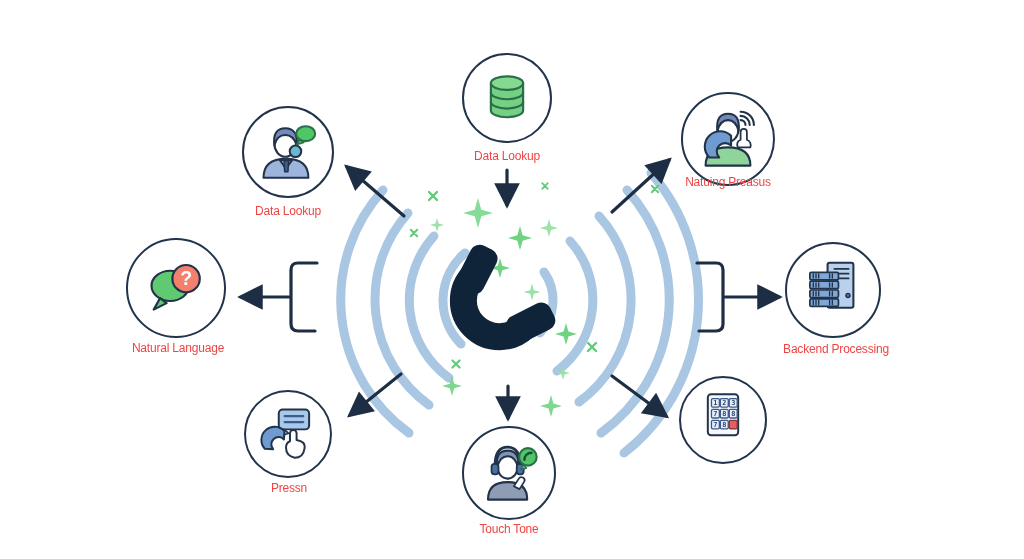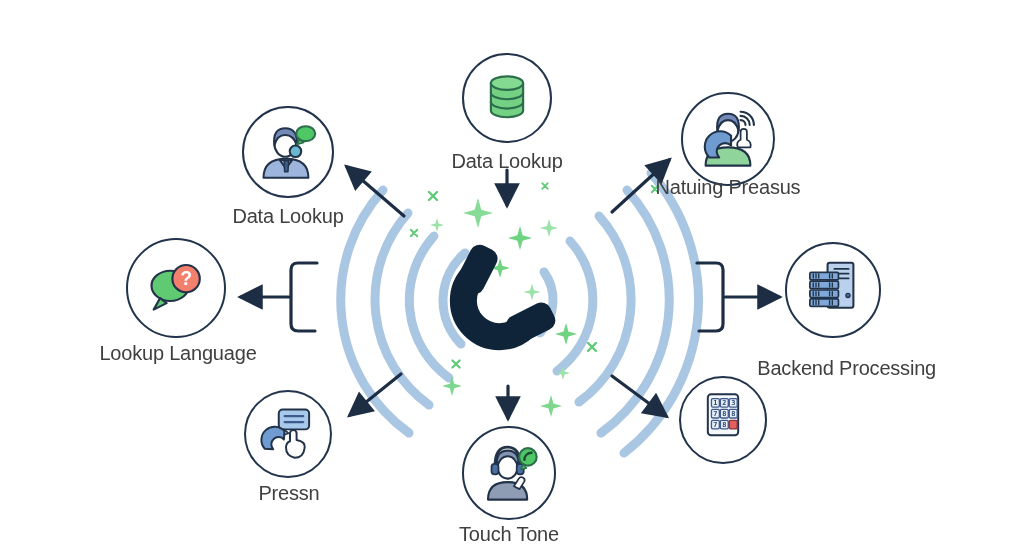--- a/index.html
+++ b/index.html
@@ -7,21 +7,21 @@
     position:relative;width:1024px;height:559px;background:#ffffff;overflow:hidden;
     font-family:"Liberation Sans", sans-serif;
   }
   .bg-svg{position:absolute;left:0;top:0;}
   .node-circle{
     position:absolute;box-sizing:border-box;background:#ffffff;
     border:2.5px solid #22344c;border-radius:50%;
     display:flex;align-items:center;justify-content:center;
   }
   .node-label{
-    position:absolute;text-align:center;color:#404040;font-size:20px;
+    position:absolute;text-align:center;color:#ef4444;font-size:12px;
     letter-spacing:-0.2px;line-height:1.25;font-weight:500;
   }
 </style>
 </head>
 <body>
 
 <div class="canvas">
 
   <svg class="bg-svg" width="1024" height="559" viewBox="0 0 1024 559">
     <defs>
@@ -120,21 +120,21 @@
     <svg viewBox="0 0 100 100" width="72" height="72">
       <g stroke="#223349" stroke-width="3" stroke-linejoin="round">
         <ellipse cx="42" cy="47" rx="26" ry="21" fill="#5fca72"></ellipse>
         <path d="M28,64 L19,80 L37,71 Z" fill="#5fca72"></path>
         <circle cx="64" cy="37" r="19" fill="#f37f6d"></circle>
         <text x="64" y="46" text-anchor="middle" font-size="27" font-weight="bold" fill="#ffffff" stroke="none">?</text>
       </g>
     </svg>
   </div>
   <div class="node-label" style="left:78px;top:341px;width:200px;">
-    <div>Lookup Language</div>
+    <div>Natural Language</div>
   </div>
 
   <div class="node-circle" style="left:244px;top:390px;width:88px;height:88px;">
     <svg viewBox="0 0 100 100" width="66" height="66">
       <g stroke="#223349" stroke-width="3" stroke-linejoin="round" stroke-linecap="round">
         <rect x="36" y="13" width="46" height="30" rx="6" fill="#a9c9ec"></rect>
         <line x1="45" y1="23" x2="73" y2="23" stroke="#3c5a8c" stroke-width="3.5"></line>
         <line x1="45" y1="32" x2="73" y2="32" stroke="#3c5a8c" stroke-width="3.5"></line>
         <path d="M44,43 l-5,10 l12,-4 z" fill="#a9c9ec" stroke-width="2.5"></path>
         <g transform="translate(27,56) rotate(-42)">
@@ -207,21 +207,21 @@
         </g>
         <g stroke-width="2">
           <path d="M21,26.5 v6 M25,26.5 v6 M29,26.5 v6 M45,26.5 v6 M49,26.5 v6"></path>
           <path d="M21,39.5 v6 M25,39.5 v6 M29,39.5 v6 M45,39.5 v6 M49,39.5 v6"></path>
           <path d="M21,52.5 v6 M25,52.5 v6 M29,52.5 v6 M45,52.5 v6 M49,52.5 v6"></path>
           <path d="M21,65.5 v6 M25,65.5 v6 M29,65.5 v6 M45,65.5 v6 M49,65.5 v6"></path>
         </g>
       </g>
     </svg>
   </div>
-  <div class="node-label" style="left:736px;top:356px;width:200px;text-align:right;">Backend Processing</div>
+  <div class="node-label" style="left:736px;top:342px;width:200px;">Backend Processing</div>
 
   <div class="node-circle" style="left:681px;top:92px;width:94px;height:94px;">
     <svg viewBox="0 0 100 100" width="70" height="70">
       <g stroke="#223349" stroke-width="3" stroke-linejoin="round" stroke-linecap="round">
         <path d="M18,88 Q18,62 50,62 Q82,62 82,88 Z" fill="#8fd49b"></path>
         <ellipse cx="50" cy="36" rx="15" ry="18" fill="#fff"></ellipse>
         <path d="M35,38 Q32,14 50,14 Q68,14 65,38 Q61,23 50,23 Q39,23 35,38 Z" fill="#7489b8"></path>
         <g transform="translate(36,58) rotate(-45)">
           <path d="M-22,4 A22,22 0 0 1 22,4 L12,14 A12,12 0 0 0 -12,14 Z" fill="#6f9bd1"></path>
         </g>

